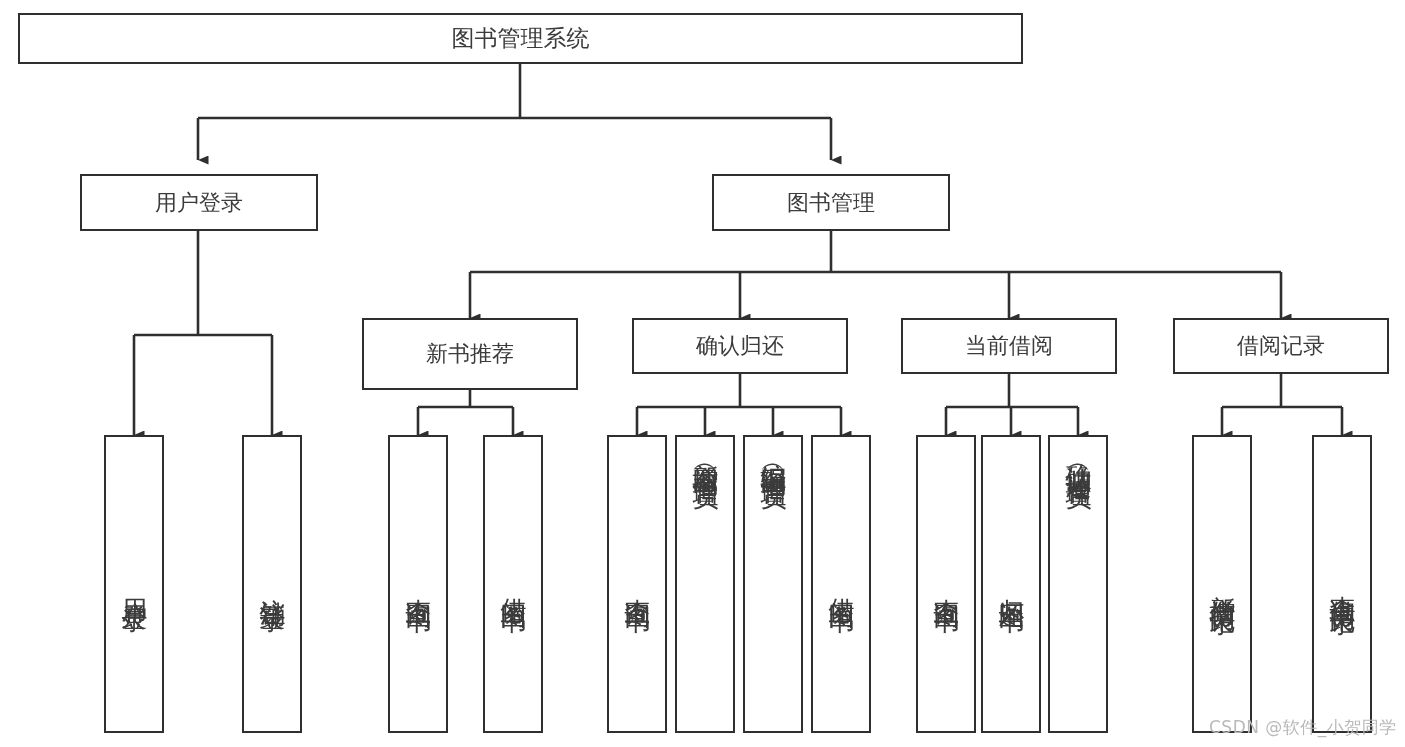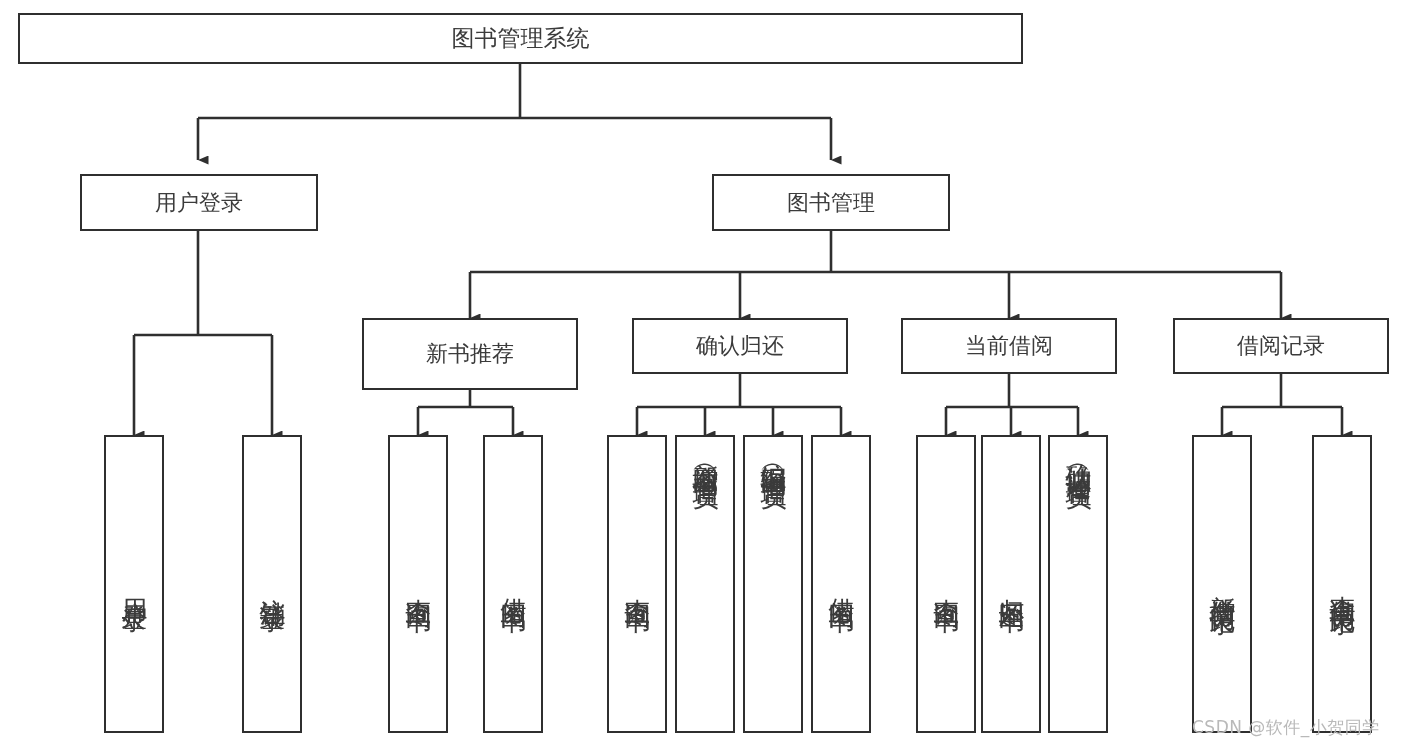--- a/index.html
+++ b/index.html
@@ -60,20 +60,21 @@
     display: block;
     white-space: pre-wrap;
   }
   .watermark {
     position: absolute;
     font-size: 17px;
     color: #b9b9b9;
     letter-spacing: 0.5px;
     white-space: nowrap;
     font-family: "DejaVu Sans", "Liberation Sans", sans-serif;
+    padding-left: 17px;
   }
 </style>
 </head>
 <body>
 
 <div id="canvas">
 
   <svg class="wires" viewBox="0 0 1405 747" xmlns="http://www.w3.org/2000/svg">
     <defs>
       <marker id="arrow" markerWidth="9" markerHeight="11" refX="4.5" refY="10.5" orient="auto" markerUnits="userSpaceOnUse">

